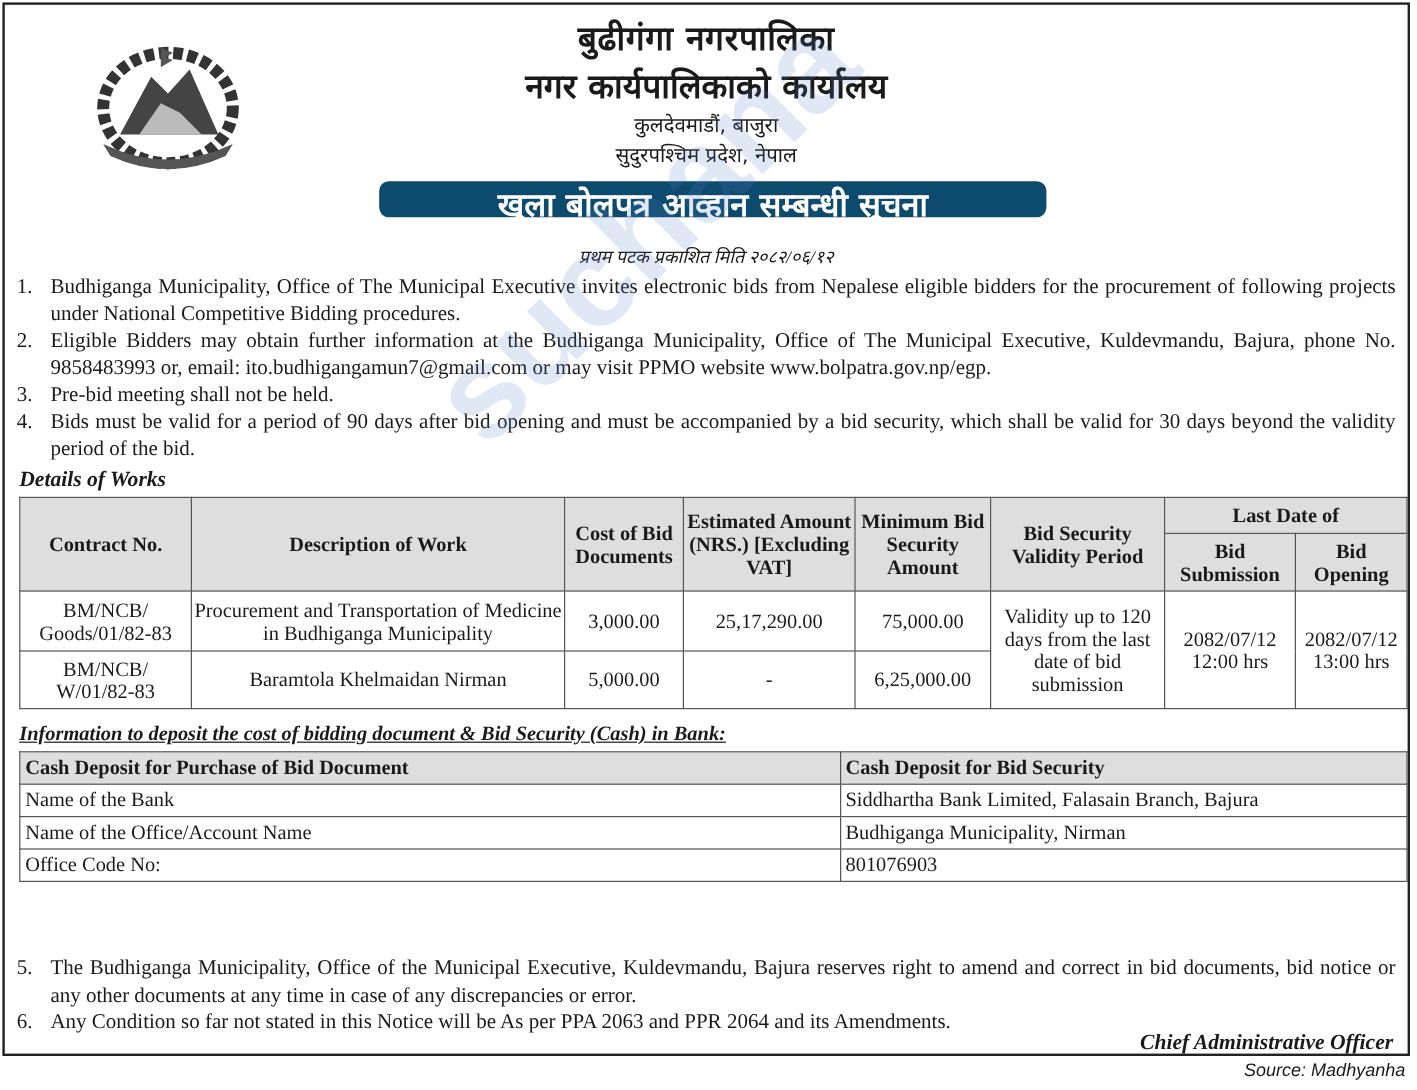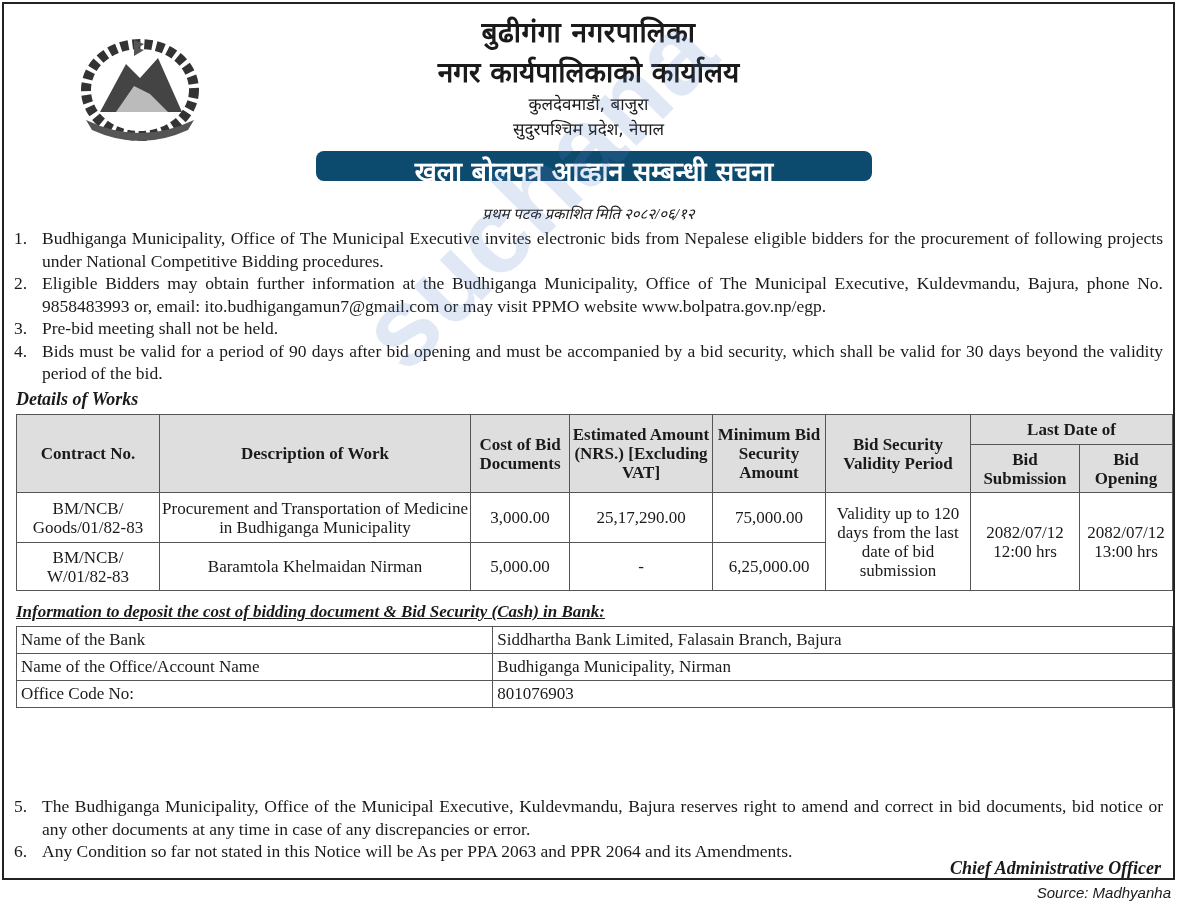--- a/index.html
+++ b/index.html
@@ -119,20 +119,24 @@
       <td>-</td>
       <td>6,25,000.00</td>
     </tr>
   </tbody>
     </table>
 
   <div class="deposit-title">Information to deposit the cost of bidding document &amp; Bid Security (Cash) in Bank:</div>
 
   <table class="dep">
     <tbody>
+        <tr class="hd">
+      <td colspan="2" style="width:502px;">Cash Deposit for Purchase of Bid Document</td>
+      <td colspan="2">Cash Deposit for Bid Security</td>
+    </tr>
     <tr>
       <td colspan="2">Name of the Bank</td>
       <td colspan="2">Siddhartha Bank Limited, Falasain Branch, Bajura</td>
     </tr>
     <tr>
       <td colspan="2">Name of the Office/Account Name</td>
       <td colspan="2">Budhiganga Municipality, Nirman</td>
     </tr>
     <tr>
       <td colspan="2">Office Code No:</td>

